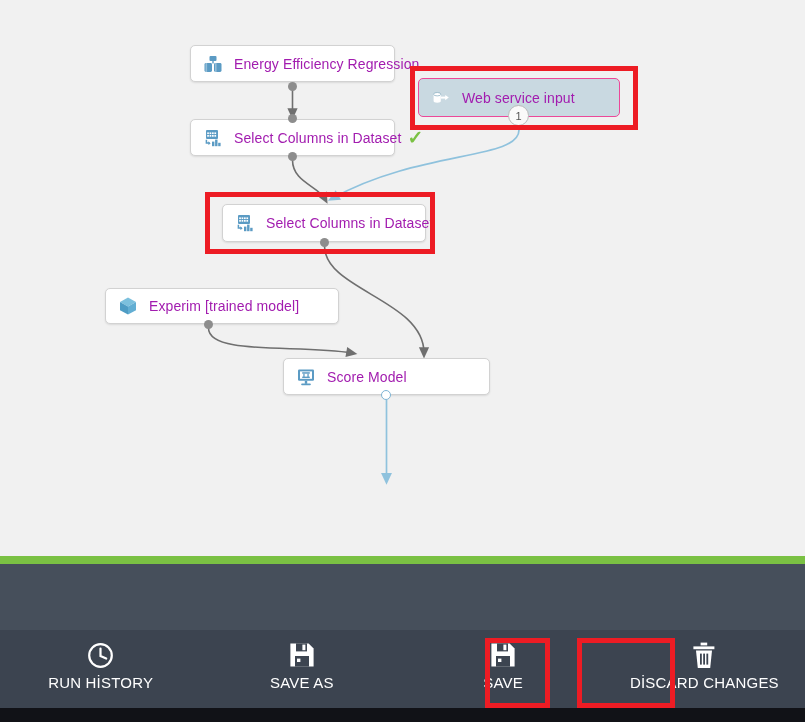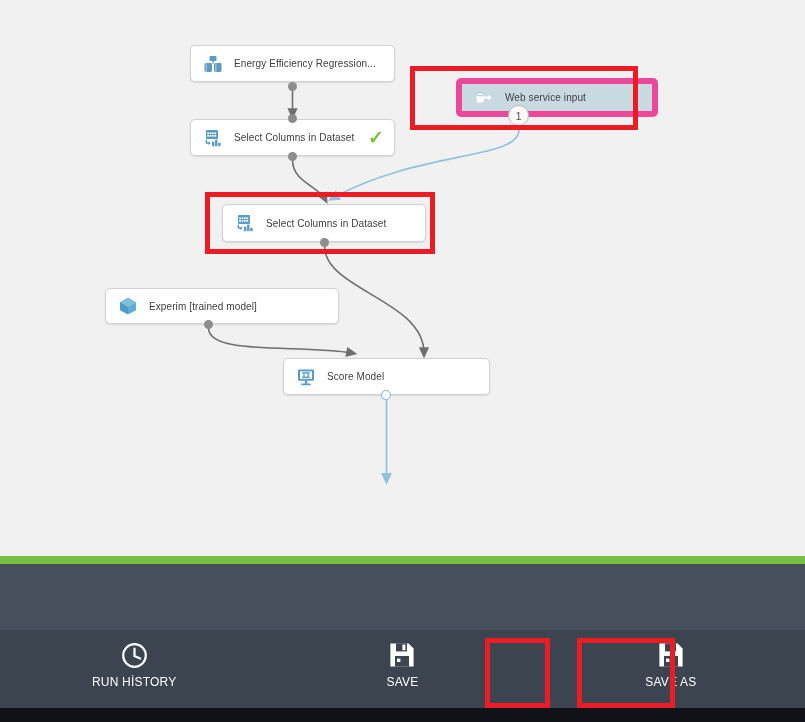--- a/index.html
+++ b/index.html
@@ -25,33 +25,32 @@
     position: absolute;
     display: flex; align-items: center;
     background: #ffffff;
     border: 1px solid #d2d2d2;
     border-radius: 5px;
     box-shadow: 0 1px 2px rgba(0,0,0,0.10);
     padding: 0 10px;
   }
   .node.ws {
     background: #c9d9e1;
-    border: 6px solid #ec4899;
+    border: 1px solid #ec4899;
     box-shadow: none;
-    margin-left: 38px;
   }
   .node .ico {
     width: 24px; height: 24px;
     flex: 0 0 24px;
     display: flex; align-items: center; justify-content: center;
     margin-right: 9px;
   }
   .node .lbl {
-    font-size: 10px;
-    color: #404040;
+    font-size: 14px;
+    color: #a21caf;
     letter-spacing: .1px;
     white-space: nowrap;
     flex: 1 1 auto;
   }
   .node .check {
     color: #7ac143;
     font-size: 19px;
     font-weight: bold;
     margin-left: 6px;
     line-height: 1;
@@ -133,21 +132,21 @@
     color: #ffffff;
     cursor: pointer;
     position: relative;
   }
   .tbtn .tico {
     height: 32px;
     display: flex; align-items: center; justify-content: center;
     margin-bottom: 5px;
   }
   .tbtn .tlbl {
-    font-size: 12px;
+    font-size: 15px;
     line-height: 13px;
     text-align: center;
     letter-spacing: .2px;
     white-space: pre-line;
   }
   #footer-strip {
     position: absolute; left: 0; top: 708px;
     width: 805px; height: 14px;
     background: #111217;
   }
@@ -318,36 +317,51 @@
     <div class="tbtn">
       <span class="tico">
         <svg width="28" height="28" viewBox="0 0 28 28">
           <path d="M2.4,2.4 L20.6,2.4 L25.6,7.4 L25.6,25.6 L2.4,25.6 Z" fill="#ffffff"></path>
           <rect x="8" y="2.4" width="11" height="8" fill="#3c4450"></rect>
           <rect x="14.4" y="3.6" width="3" height="5.6" fill="#ffffff"></rect>
           <rect x="7" y="15" width="14" height="10.6" fill="#3c4450"></rect>
           <rect x="9" y="17.6" width="3.4" height="3.4" fill="#ffffff"></rect>
         </svg>
       </span>
-      <span class="tlbl">SAVE</span>
+      <span class="tlbl">SAVE AS</span>
     </div>
 
     <div class="tbtn">
       <span class="tico">
         <svg width="28" height="28" viewBox="0 0 28 28">
           <path d="M2.4,2.4 L20.6,2.4 L25.6,7.4 L25.6,25.6 L2.4,25.6 Z" fill="#ffffff"></path>
           <rect x="8" y="2.4" width="11" height="8" fill="#3c4450"></rect>
           <rect x="14.4" y="3.6" width="3" height="5.6" fill="#ffffff"></rect>
           <rect x="7" y="15" width="14" height="10.6" fill="#3c4450"></rect>
           <rect x="9" y="17.6" width="3.4" height="3.4" fill="#ffffff"></rect>
         </svg>
       </span>
-      <span class="tlbl">SAVE AS</span>
-    </div>
-
+      <span class="tlbl">SAVE</span>
+    </div>
+
+    <div class="tbtn">
+      <span class="tico">
+        <svg width="26" height="29" viewBox="0 0 26 29">
+          <rect x="2.4" y="5.4" width="21" height="2.8" fill="#ffffff"></rect>
+          <rect x="9.6" y="1.6" width="6.6" height="2.8" fill="#ffffff"></rect>
+          <path d="M5,9.6 L21,9.6 L19.2,27 L6.8,27 Z" fill="#ffffff"></path>
+          <g fill="#3c4450">
+            <rect x="9" y="12.6" width="1.8" height="11"></rect>
+            <rect x="12.2" y="12.6" width="1.8" height="11"></rect>
+            <rect x="15.4" y="12.6" width="1.8" height="11"></rect>
+          </g>
+        </svg>
+      </span>
+      <span class="tlbl">DİSCARD CHANGES</span>
+    </div>
 
 
 
   </div>
 
   <div class="redbox" id="red-run"></div>
   <div class="redbox" id="red-deploy"></div>
 
   <div id="footer-strip"></div>
 </div>

